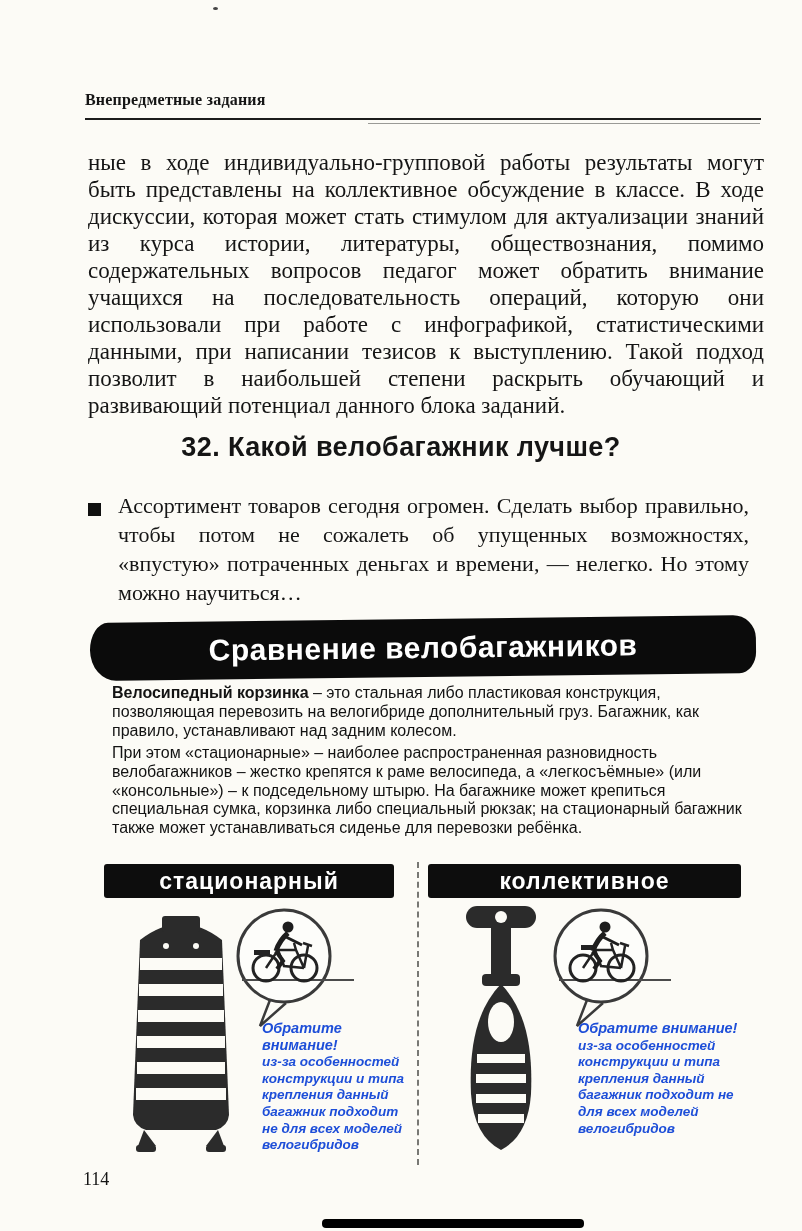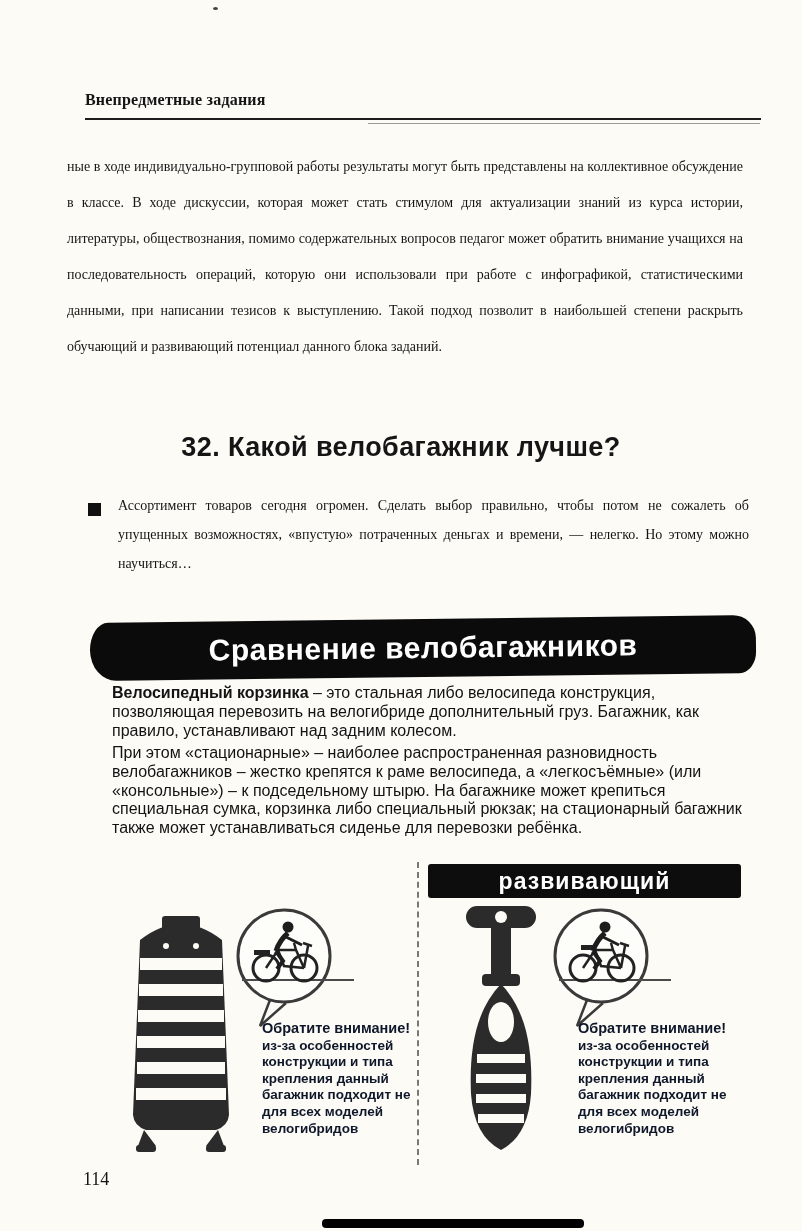--- a/index.html
+++ b/index.html
@@ -2,45 +2,45 @@
 <html><head>
 <meta charset="utf-8">
 <style>
   html,body{margin:0;padding:0;background:#d9d9d6;}
   .page{position:relative;width:802px;height:1231px;background:#fcfbf6;overflow:hidden;
         font-family:"Liberation Serif",serif;color:#151515;}
   .scan-dot{position:absolute;left:213px;top:7px;width:5px;height:3px;background:#444;border-radius:50%;}
   .hdr{position:absolute;left:85px;top:91px;font-weight:bold;font-size:16px;letter-spacing:.2px;}
   .rule{position:absolute;left:85px;top:118px;width:676px;height:2px;background:#1c1c1c;}
   .rule2{position:absolute;left:368px;top:123px;width:392px;height:1px;background:#9a9a96;}
-  .para{position:absolute;left:67px;top:149px;width:676px;font-size:14px;line-height:36px;text-align:justify;}
+  .para{position:absolute;left:88px;top:149px;width:676px;font-size:23px;line-height:27px;text-align:justify;}
   .h2{position:absolute;left:0;top:432px;width:100%;text-align:center;
       font-family:"Liberation Sans",sans-serif;font-weight:bold;font-size:27px;letter-spacing:.4px;}
   .bullet{position:absolute;left:88px;top:503px;width:13px;height:13px;background:#101010;}
-  .lead{position:absolute;left:118px;top:491px;width:631px;font-size:14px;line-height:29px;text-align:justify;}
+  .lead{position:absolute;left:118px;top:491px;width:631px;font-size:22px;line-height:29px;text-align:justify;}
   .banner{position:absolute;left:90px;top:619px;width:666px;height:58px;background:#0b0b0b;
           border-radius:24px 30px 22px 34px / 36px 30px 28px 40px;transform:rotate(-.7deg);
           display:flex;align-items:center;justify-content:center;}
   .banner span{color:#ffffff;font-family:"Liberation Sans",sans-serif;font-weight:bold;font-size:30px;letter-spacing:.5px;}
   .ig-p1,.ig-p2{position:absolute;left:112px;width:646px;font-family:"Liberation Sans",sans-serif;
                 font-size:16px;line-height:18.8px;color:#131313;}
   .ig-p1{top:684px;}
   .ig-p2{top:744px;}
   .colhdr{position:absolute;height:34px;background:#0d0d0d;color:#fff;font-family:"Liberation Sans",sans-serif;
           font-weight:bold;font-size:23px;text-align:center;line-height:34px;letter-spacing:1px;border-radius:3px;}
   .colhdr.c-left{left:104px;top:864px;width:290px;}
   .colhdr.c-right{left:428px;top:864px;width:313px;}
   .divider{position:absolute;left:417px;top:862px;height:303px;width:0;border-left:2px dashed #787874;}
   .illus{position:absolute;}
   .rack-left{left:116px;top:902px;width:130px;height:252px;}
   .circle-left{left:226px;top:906px;width:132px;height:128px;}
   .rack-right{left:446px;top:898px;width:110px;height:266px;}
   .circle-right{left:543px;top:906px;width:132px;height:128px;}
   .note{position:absolute;font-family:"Liberation Sans",sans-serif;font-weight:bold;
-        font-size:13.5px;line-height:16.6px;color:#0f172a;}
+        font-size:13.5px;line-height:16.6px;color:#1d4ed8;font-style:italic;}
   .note .t{font-size:14.5px;margin-bottom:1px;}
   .note.n-left{left:262px;top:1020px;width:152px;}
   .note.n-right{left:578px;top:1020px;width:160px;}
   .pageno{position:absolute;left:83px;top:1169px;font-size:18px;}
   .scan-bar{position:absolute;left:322px;top:1219px;width:262px;height:9px;background:#000;border-radius:4px;}
 </style>
 </head>
 <body>
 
 <div class="page">
@@ -56,25 +56,26 @@
   <div class="h2">32. Какой велобагажник лучше?</div>
 
   <div class="bullet"></div>
   <div class="lead">Ассортимент товаров сегодня огромен. Сделать выбор правильно, чтобы потом не сожалеть об упущенных возможностях, «впустую» потраченных деньгах и времени, — нелегко. Но этому можно научиться…</div>
 
   <div class="banner">
     <span>Сравнение велобагажников</span>
   </div>
 
   <div class="ig-p1">
-    <b>Велосипедный корзинка</b><span> – это стальная либо велосипеда конструкция, позволяющая перевозить на велогибриде дополнительный груз. Багажник, как правило, устанавливают над задним колесом.</span>
+    <b>Велосипедный корзинка</b><span> – это стальная либо пластиковая конструкция, позволяющая перевозить на велогибриде дополнительный груз. Багажник, как правило, устанавливают над задним колесом.</span>
   </div>
   <div class="ig-p2">При этом «стационарные» – наиболее распространенная разновидность велобагажников – жестко крепятся к раме велосипеда, а «легкосъёмные» (или «консольные») – к подседельному штырю. На багажнике может крепиться специальная сумка, корзинка либо специальный рюкзак; на стационарный багажник также может устанавливаться сиденье для перевозки ребёнка.</div>
 
-  <div class="colhdr c-right">развивающий</div>
+  <div class="colhdr c-left">стационарный</div>
+  <div class="colhdr c-right">коллективное</div>
   <div class="divider"></div>
 
   <svg class="illus rack-left" viewBox="0 0 130 252">
     <path d="M24,38 Q65,6 106,38 L113,213 Q112,224 100,228 L30,228 Q18,224 17,213 Z" fill="#2b2b2b"></path>
     <rect x="46" y="14" width="38" height="16" rx="3" fill="#2b2b2b"></rect>
     <circle cx="50" cy="44" r="3" fill="#fcfbf6"></circle>
     <circle cx="80" cy="44" r="3" fill="#fcfbf6"></circle>
     <rect x="24" y="56" width="82" height="12" fill="#fcfbf6"></rect>
     <rect x="23" y="82" width="84" height="12" fill="#fcfbf6"></rect>
     <rect x="22" y="108" width="86" height="12" fill="#fcfbf6"></rect>

